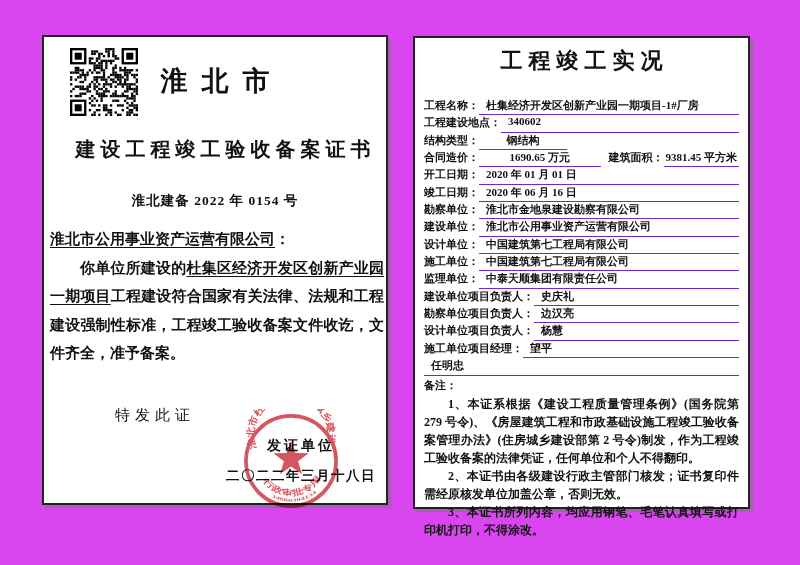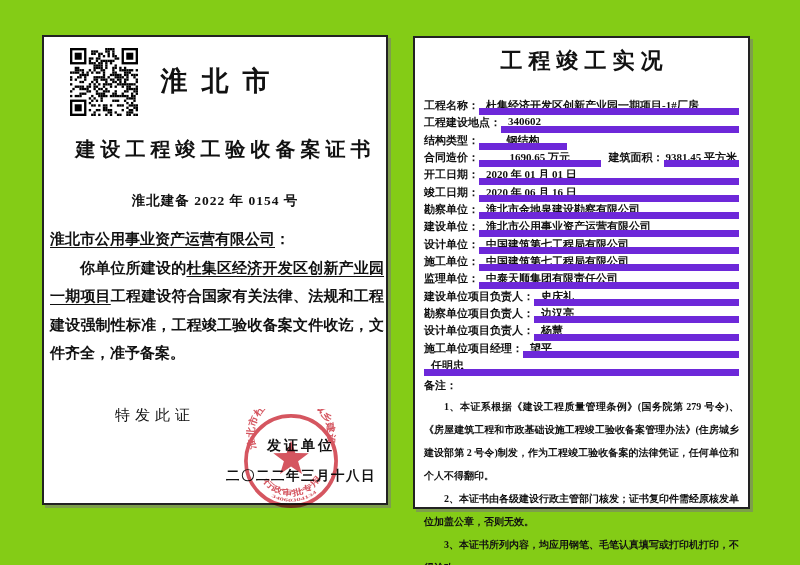--- a/index.html
+++ b/index.html
@@ -1,18 +1,18 @@
 <!DOCTYPE html>
 <html><head>
 <meta charset="utf-8">
 <style>
   * { margin:0; padding:0; box-sizing:border-box; }
   html,body { background:#ffffff; }
   body { font-family:"Liberation Serif","DejaVu Serif",serif; color:#111; }
-  .canvas { position:relative; width:800px; height:565px; background:#84cc16; overflow:hidden; }
+  .canvas { position:relative; width:800px; height:565px; background:#d946ef; overflow:hidden; }
 
   .page { position:absolute; background:#fff; border:2px solid #222;
           box-shadow:3px 3px 0 rgba(120,120,120,.55); }
   .left-page  { left:42px;  top:35px; width:346px; height:470px; }
   .right-page { left:413px; top:36px; width:337px; height:473px; padding:4px 9px 0 9px; }
 
   
   .qr { position:absolute; left:26px; top:11px; width:68px; height:68px; }
   .lp-city { position:absolute; left:0; top:26px; width:100%; text-align:center;
              font-size:27px; font-weight:bold; letter-spacing:14px; padding-left:14px; }
@@ -34,29 +34,29 @@
   .stamp { position:absolute; left:198px; top:372px; width:98px; height:104px;
            z-index:2; mix-blend-mode:multiply; opacity:.88; }
 
   
   .rp-title { text-align:center; font-size:22px; font-weight:bold;
               letter-spacing:6px; padding-left:6px; margin:4px 0 22px; }
   .rows { }
   .row { display:flex; height:17.35px;
          font-size:11px; font-weight:bold; white-space:nowrap; }
   .row .lbl { flex:0 0 auto; padding-bottom:1px; }
-  .row .val { flex:1 1 auto; border-bottom:7px solid #6d28d9; padding:0 2px 1px 7px;
+  .row .val { flex:1 1 auto; border-bottom:1px solid #6d28d9; padding:0 2px 1px 7px;
               overflow:hidden; }
   .row .val.short { flex:0 0 auto; min-width:88px; }
   .row .val.center { text-align:center; padding-left:2px; }
   .row .lbl.second { margin-left:8px; }
   .notes-label { font-size:11px; font-weight:bold; height:17.35px;
                  display:flex; align-items:flex-end; }
   .notes { margin-top:2px; }
-  .notes p { font-size:10px; font-weight:bold; line-height:23px;
+  .notes p { font-size:12px; font-weight:bold; line-height:18px;
              text-align:justify; text-indent:2em; }
 </style>
 </head>
 <body>
 
 <div class="canvas">
 
   <div class="page left-page">
 
     <svg class="qr" id="qr-svg" viewBox="0 0 29 29">

